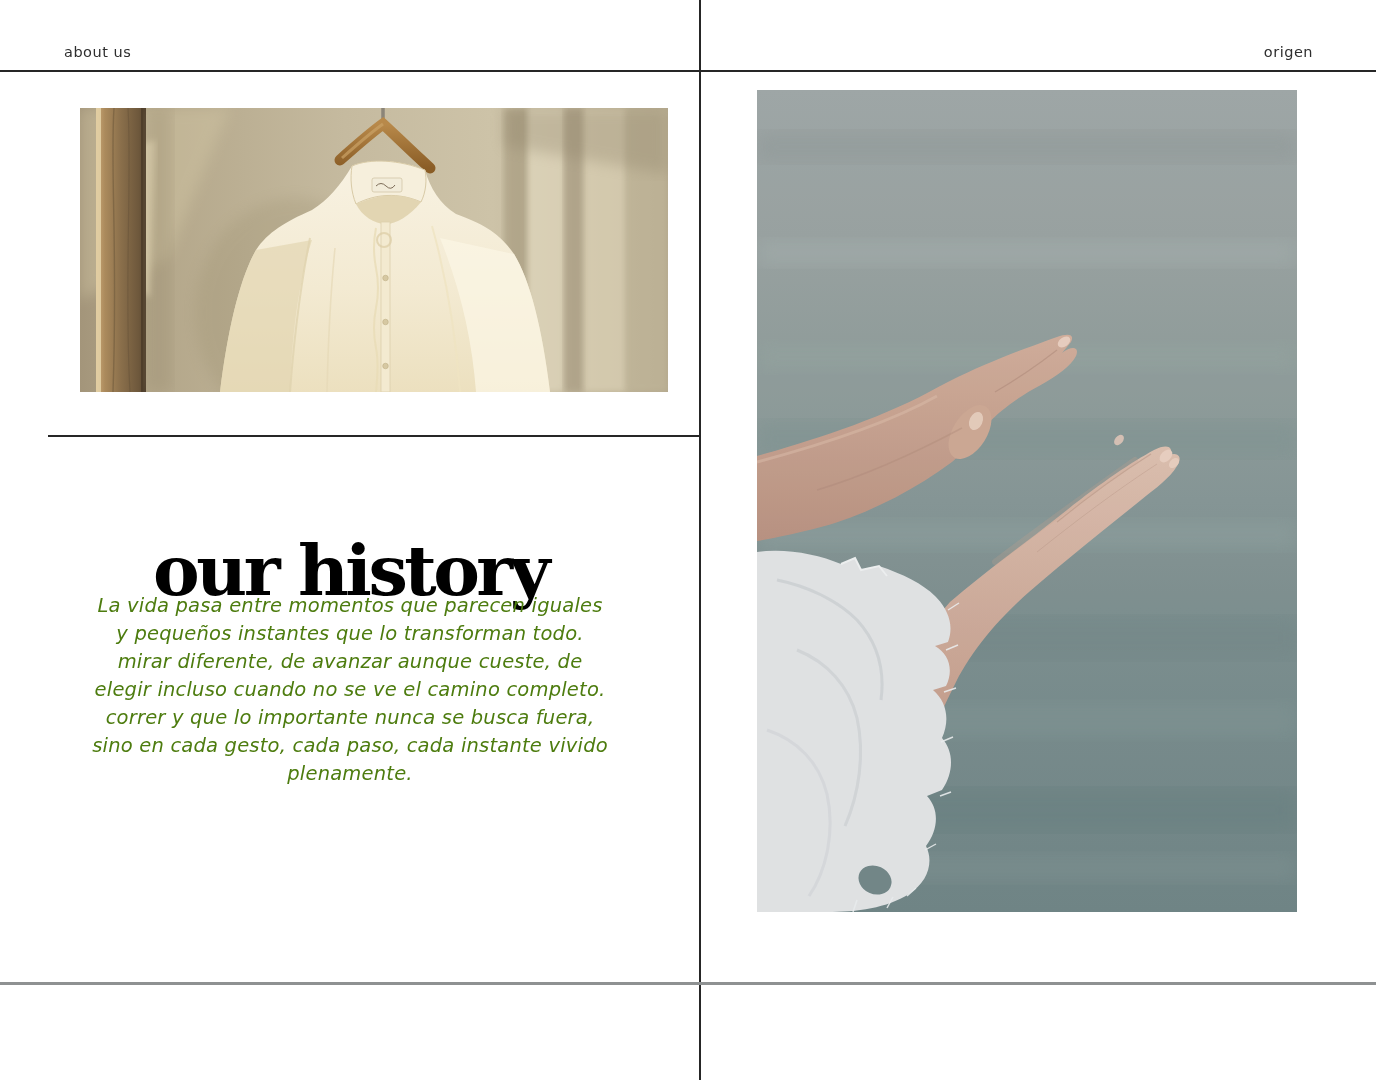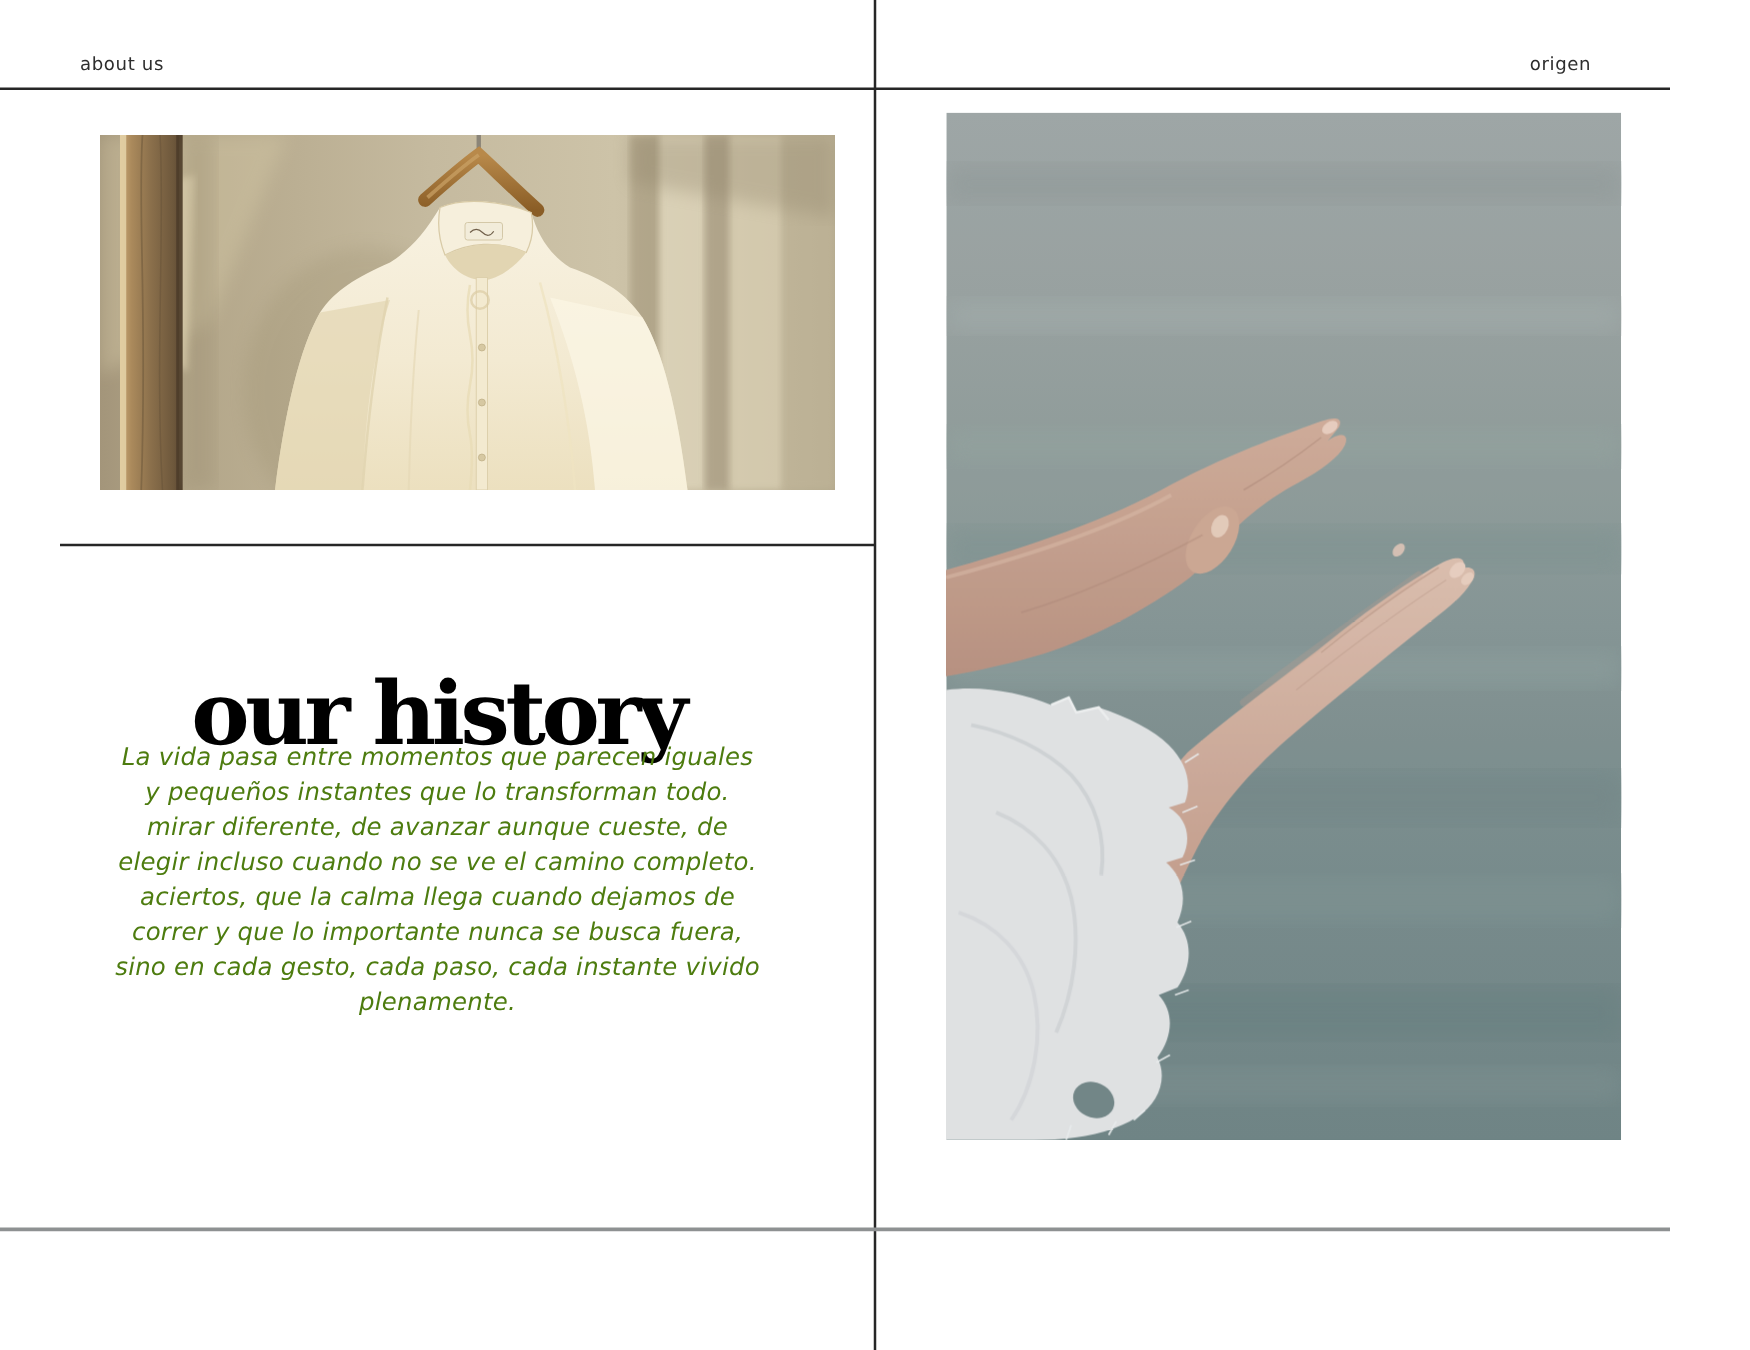--- a/index.html
+++ b/index.html
@@ -1,17 +1,17 @@
 <!DOCTYPE html>
 <html><head>
 <meta charset="utf-8">
 <style>
   html,body{margin:0;padding:0;background:#ffffff;}
   .page{position:relative;width:1336px;height:1080px;background:#ffffff;overflow:hidden;
-        font-family:"DejaVu Sans","Liberation Sans",sans-serif;}
+        font-family:"DejaVu Sans","Liberation Sans",sans-serif;padding-left:40px;}
   .rule{position:absolute;background:#262626;}
   .rule-top{left:0;top:70px;width:1400px;height:2px;}
   .rule-mid{left:48px;top:435px;width:652px;height:2px;}
   .rule-bottom{left:0;top:982px;width:1400px;height:3px;background:#8e9192;}
   .rule-vert{left:699px;top:0;width:2px;height:1080px;}
   .nav-label{position:absolute;top:44px;font-size:14.5px;letter-spacing:.5px;color:#2e2e2e;cursor:pointer;}
   .nav-left{left:64px;}
   .nav-right{right:63px;text-align:right;}
   .photo{position:absolute;overflow:hidden;}
   .photo svg{display:block;width:100%;height:100%;}
@@ -130,21 +130,20 @@
     </svg>
   </figure>
 
   <h1 class="headline">our history</h1>
 
   <div class="intro">
     <div>La vida pasa entre momentos que parecen iguales</div>
     <div>y pequeños instantes que lo transforman todo.</div>
     <div>mirar diferente, de avanzar aunque cueste, de</div>
     <div>elegir incluso cuando no se ve el camino completo.</div>
-    <div>aciertos, que la calma llega cuando dejamos de</div>
     <div>correr y que lo importante nunca se busca fuera,</div>
     <div>sino en cada gesto, cada paso, cada instante vivido</div>
     <div>plenamente.</div>
   </div>
 
   <figure class="photo photo-right" style="margin:0">
     <svg viewBox="0 0 540 822" preserveAspectRatio="none">
       <defs>
         <linearGradient id="seaG" x1="0" y1="0" x2="0" y2="1">
           <stop offset="0" stop-color="#9ea5a5"></stop>

